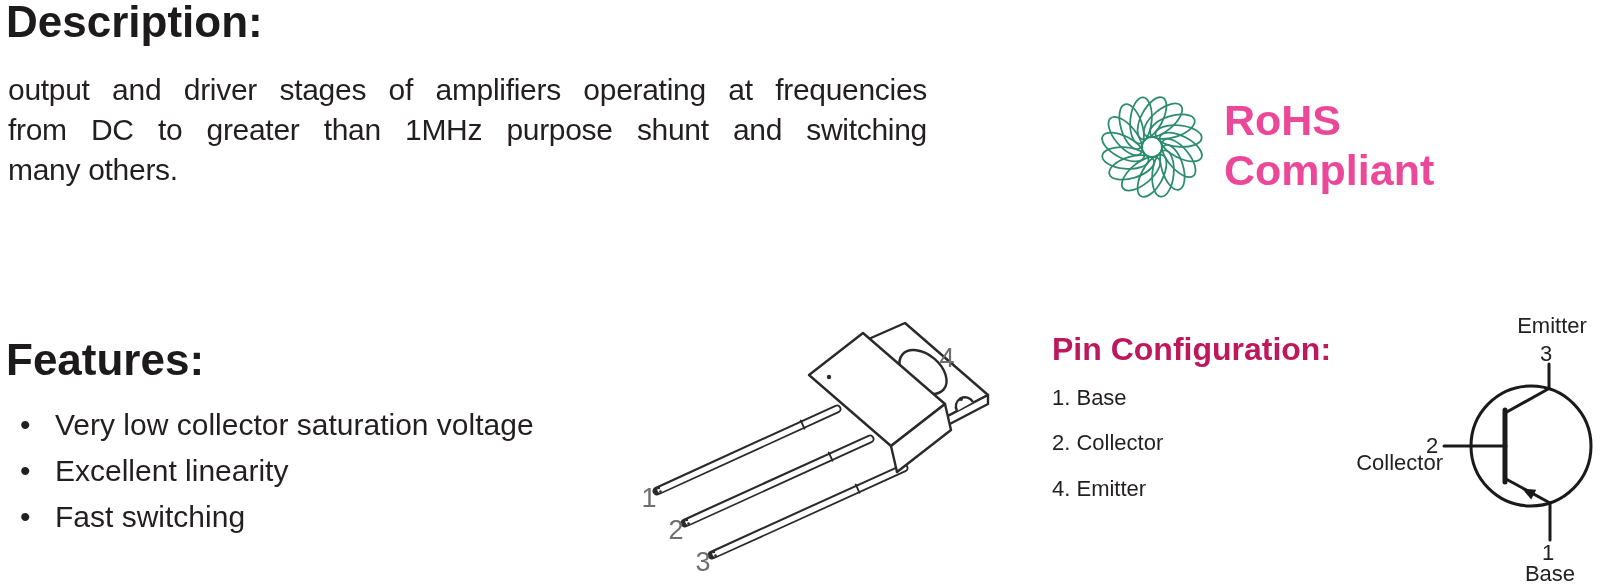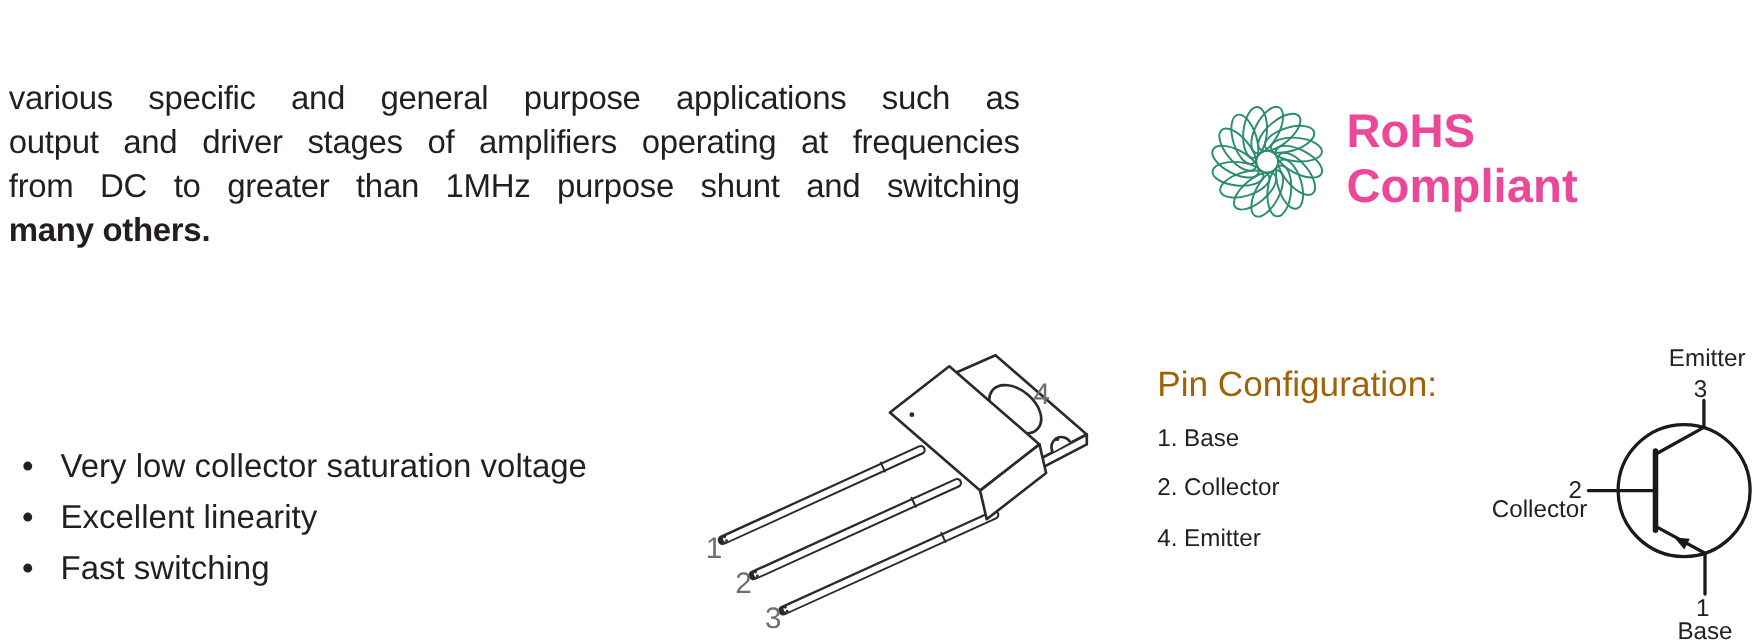--- a/index.html
+++ b/index.html
@@ -6,54 +6,55 @@
   #screen {
     position:relative; width:1600px; height:584px; background:#ffffff;
     font-family:"Liberation Sans", sans-serif; color:#231f20; overflow:hidden;
   }
   .h1 { position:absolute; margin:0; font-weight:bold; font-size:44px; line-height:1; color:#1c1a1b; }
   #desc-heading { left:6px; top:0px; }
   #feat-heading { left:6px; top:338px; }
 
   #desc-para { position:absolute; left:8px; top:70px; width:919px; font-size:30px; line-height:40px; letter-spacing:-0.3px; }
   #desc-para .jline { text-align:justify; text-align-last:justify; height:40px; overflow:hidden; }
-  #desc-para .lastline { text-align:right; text-align-last:left;font-weight:bold; }
+  #desc-para .lastline { text-align:right; text-align-last:left; }
 
   #feat-list { position:absolute; left:8px; top:402px; font-size:30px; line-height:46px; }
   .feat-item { display:flex; }
   .feat-item .bullet { width:47px; padding-left:12px; box-sizing:border-box; }
 
   #rohs { position:absolute; left:1100px; top:95px; }
   #rohs-icon { position:absolute; left:0; top:0; }
   #rohs-text { position:absolute; left:124px; top:0px; font-weight:bold; font-size:43px; line-height:50px; color:#ec4899; white-space:nowrap; }
 
   #pincfg { position:absolute; left:1052px; top:333px; }
-  #pincfg-heading { margin:0; font-size:32px; font-weight:normal; line-height:1; color:#a16207; }
+  #pincfg-heading { margin:0; font-size:32px; font-weight:bold; line-height:1; color:#be185d; }
   #pincfg-list { position:absolute; left:0; top:42px; font-size:22px; line-height:45.3px; white-space:nowrap; }
 
   #pkg-svg { position:absolute; left:605px; top:315px; }
   #sym-svg { position:absolute; left:1340px; top:300px; }
 
   svg text { font-family:"Liberation Sans", sans-serif; }
   .graylbl { fill:#6e6e6e; font-size:27px; }
   .symlbl  { fill:#222222; font-size:22px; }
 </style>
 </head>
 <body>
 
 <div id="screen">
 
+  <h1 class="h1" id="desc-heading">Description:</h1>
 
   <div id="desc-para">
-    <div class="jline">various specific and general purpose applications such as</div>
     <div class="jline">output and driver stages of amplifiers operating at frequencies</div>
     <div class="jline">from DC to greater than 1MHz purpose shunt and switching</div>
     <div class="jline lastline">many others.</div>
   </div>
 
+  <h1 class="h1" id="feat-heading">Features:</h1>
 
   <div id="feat-list">
     <div class="feat-item">
       <span class="bullet">•</span>
       <span>Very low collector saturation voltage</span>
     </div>
     <div class="feat-item">
       <span class="bullet">•</span>
       <span>Excellent linearity</span>
     </div>

